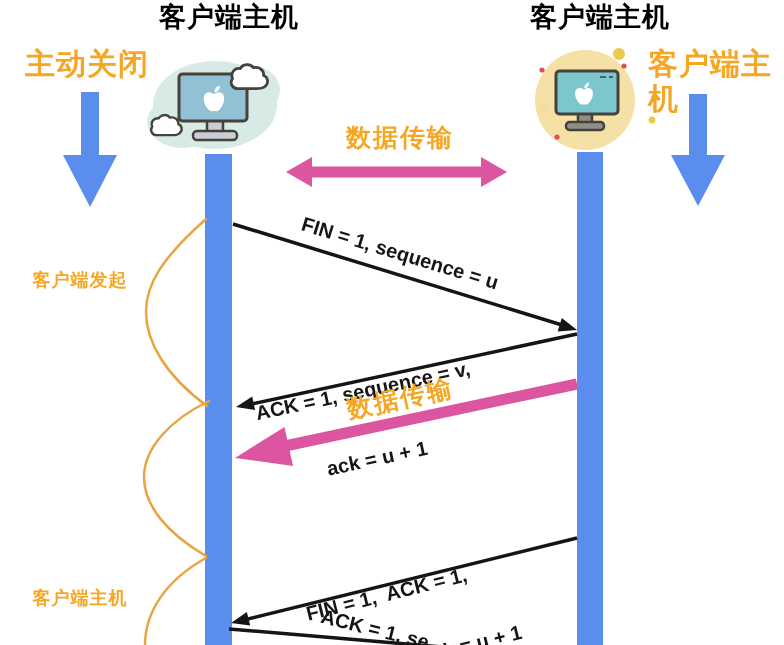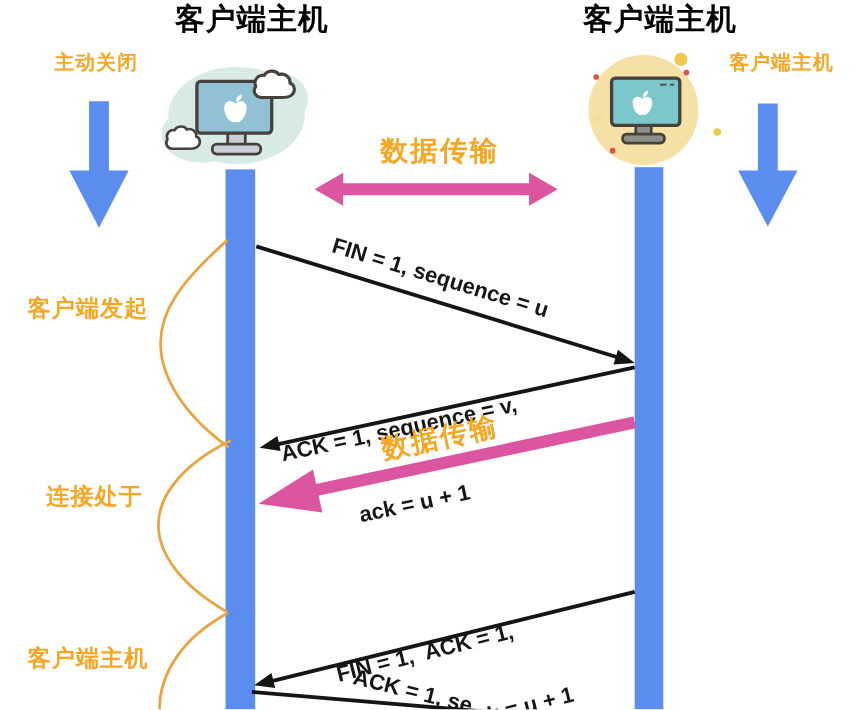--- a/index.html
+++ b/index.html
@@ -7,25 +7,25 @@
     position:relative;
     width:784px;height:645px;
     overflow:hidden;
     background:#ffffff;
     font-family:"Liberation Sans", sans-serif;
   }
   #diagram-svg{position:absolute;left:0;top:0;}
   .txt{position:absolute;font-weight:bold;line-height:1.15;}
   .host-title{font-size:27px;color:#000000;text-align:center;letter-spacing:1px;}
   .orange{color:#F5A623;}
-  .close-label{font-size:18px;text-align:center;letter-spacing:1px;}
+  .close-label{font-size:30px;text-align:left;letter-spacing:1px;}
   .dt-label{font-size:25px;text-align:center;letter-spacing:2px;}
   .msg{font-size:20px;color:#151515;text-align:center;white-space:pre;}
   .msg .ln{white-space:pre;}
-  .phase{font-size:21px;text-align:center;line-height:29px;letter-spacing:1px;}
+  .phase{font-size:18px;text-align:center;line-height:29px;letter-spacing:1px;}
 </style>
 </head>
 <body>
 
 <div id="canvas">
 
   <svg id="diagram-svg" width="784" height="645" viewBox="0 0 784 645">
 
     <g>
       <g fill="#D8EAE5">
@@ -132,20 +132,19 @@
     <div class="ln">sequence = w, ack = u + 1</div>
   </div>
 
   <div class="txt msg" style="left:295px;top:618px;width:160px;transform:rotate(14deg);">ACK = 1, se</div>
 
   <div class="txt orange phase" style="left:15px;top:266px;width:130px;">
     <div>客户端发起</div>
   </div>
 
   <div class="txt orange phase" style="left:20px;top:437px;width:132px;">
-    <div>连接处于</div>
   </div>
 
   <div class="txt orange phase" style="left:15px;top:584px;width:130px;">
     <div>客户端主机</div>
   </div>
 
 </div>
 
 </body></html>

